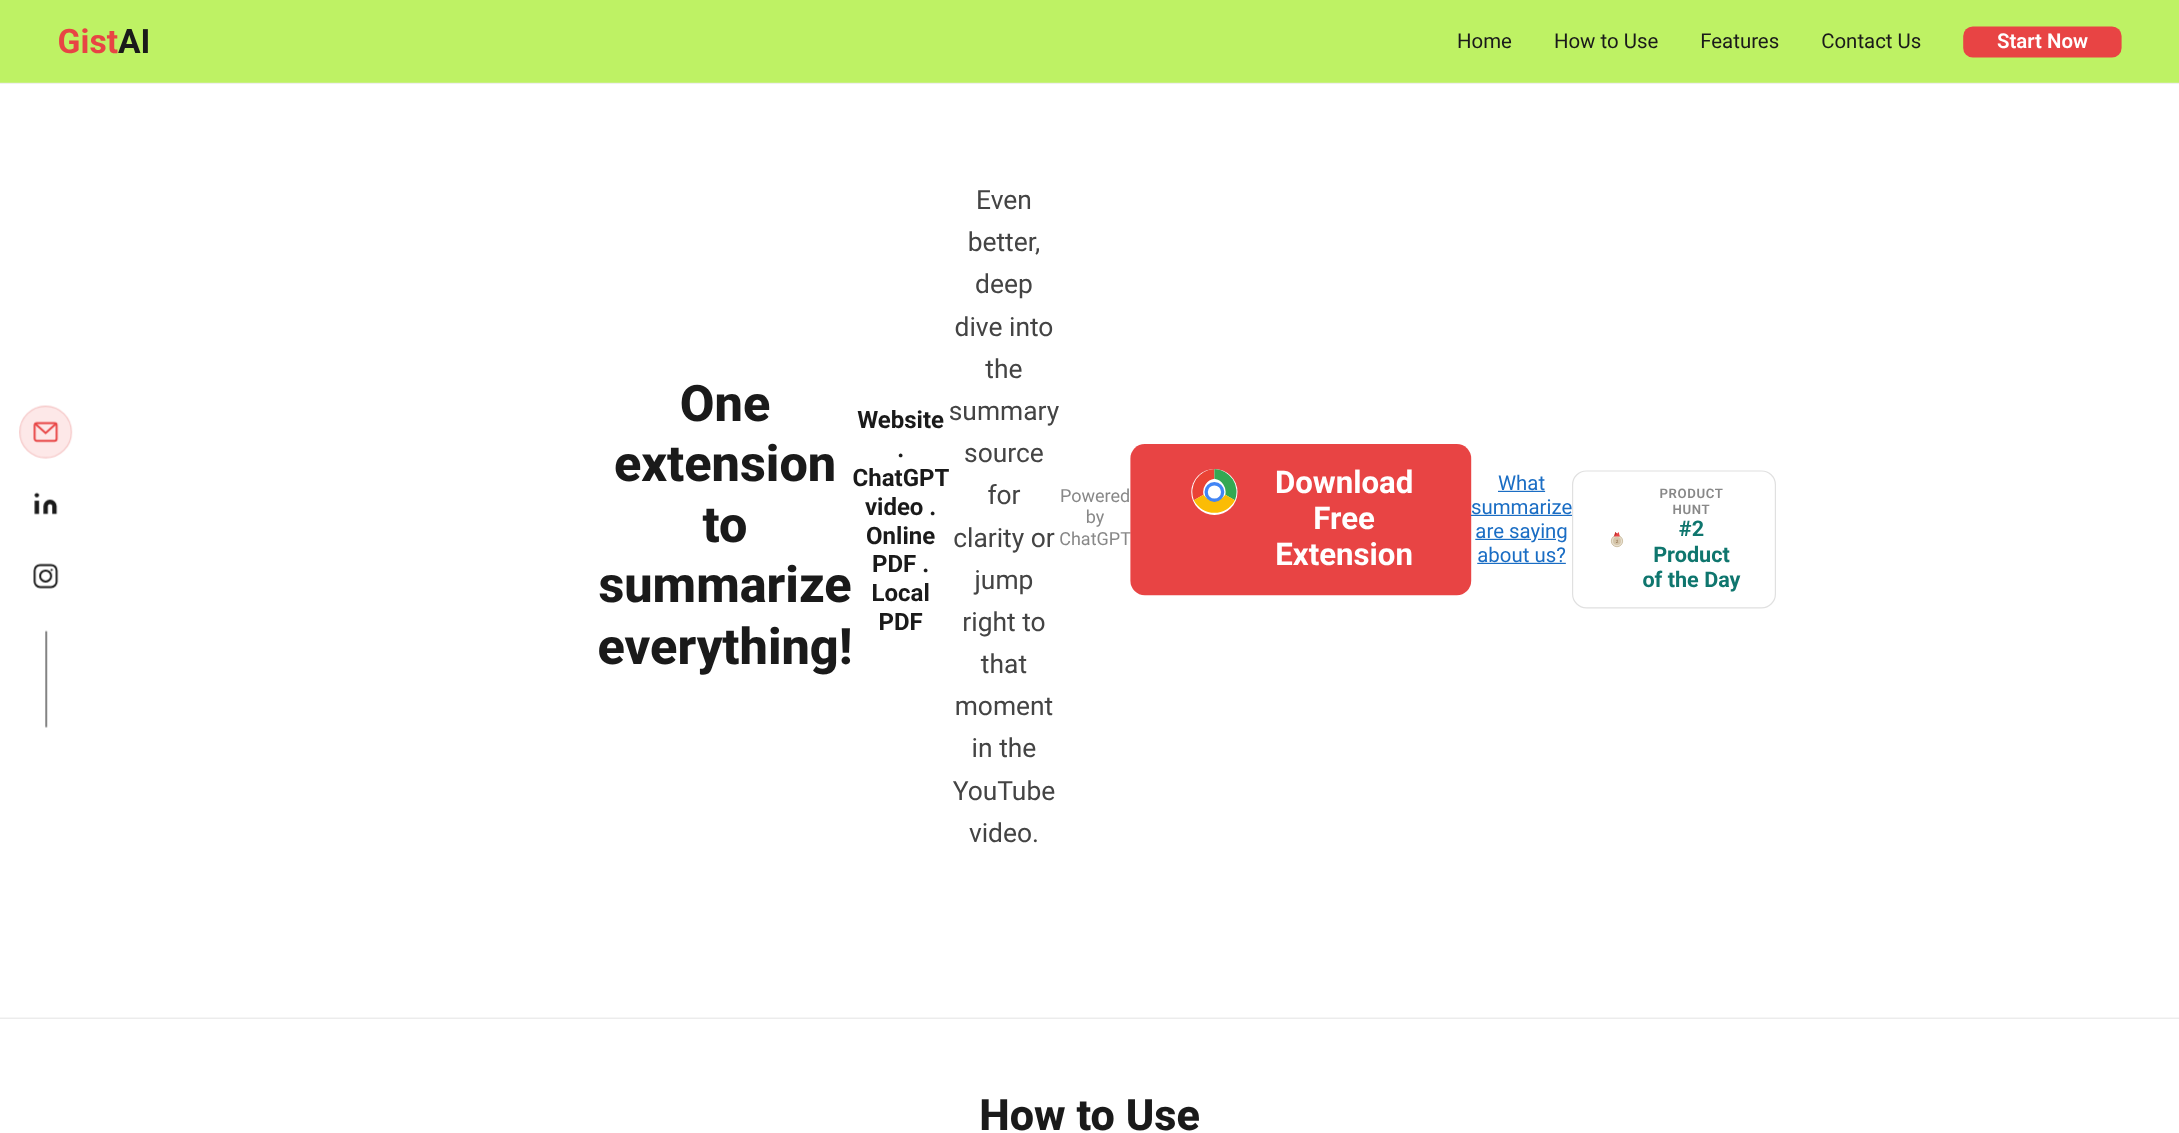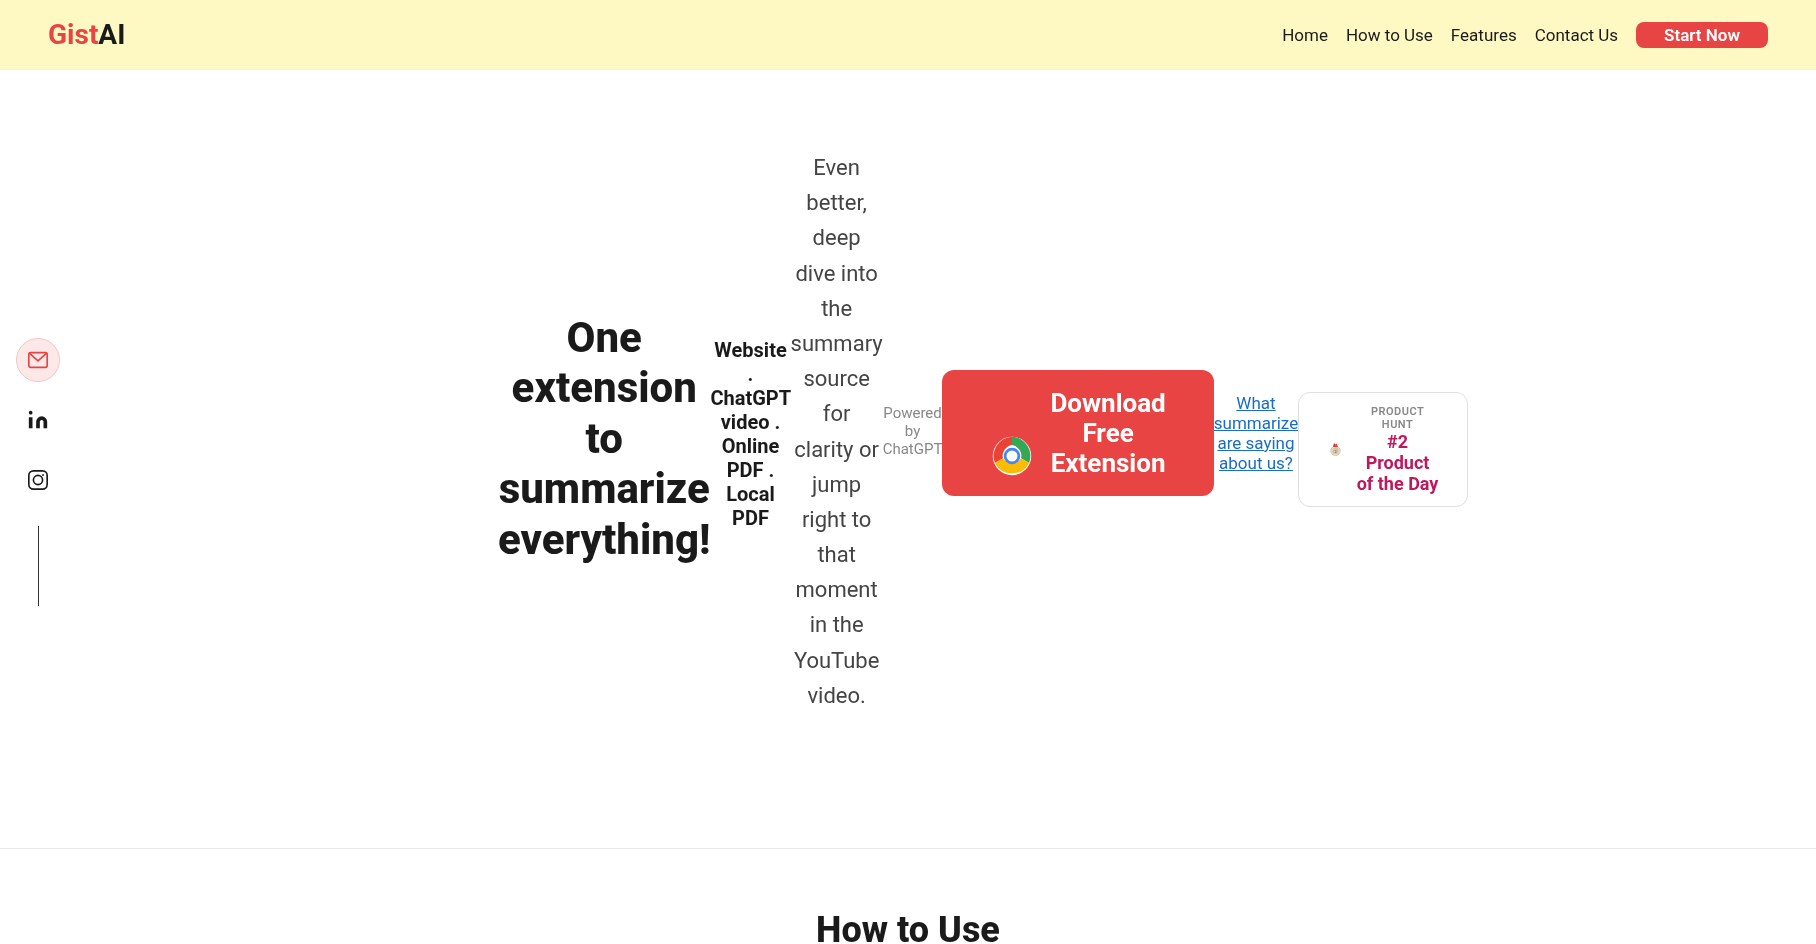--- a/index.html
+++ b/index.html
@@ -17,21 +17,21 @@
 
     
     .header {
       display: flex;
       align-items: center;
       justify-content: space-between;
       padding: 18px 48px;
       border-bottom: 1px solid #f0f0f0;
       position: sticky;
       top: 0;
-      background: #fef9c3;
+      background: #bef264;
       z-index: 100;
     }
 
     .logo {
       display: flex;
       align-items: center;
       font-size: 28px;
       font-weight: 700;
       text-decoration: none;
       cursor: pointer;
@@ -41,21 +41,21 @@
       color: #e84444;
     }
 
     .logo-ai {
       color: #1a1a1a;
     }
 
     .nav {
       display: flex;
       align-items: center;
-      gap: 18px;
+      gap: 35px;
     }
 
     .nav-link {
       font-size: 17px;
       color: #1a1a1a;
       text-decoration: none;
       font-weight: 400;
       cursor: pointer;
     }
 
@@ -156,22 +156,22 @@
 
     .hero-powered {
       font-size: 15px;
       color: #888;
       margin-bottom: 36px;
     }
 
     
     .btn-download {
       display: flex;
-      align-items: flex-end;
-      gap: 16px;
+      align-items: flex-start;
+      gap: 28px;
       background: #e84444;
       color: #fff;
       border: none;
       border-radius: 12px;
       padding: 18px 48px;
       font-size: 26px;
       font-weight: 700;
       cursor: pointer;
       text-decoration: none;
       margin-bottom: 32px;
@@ -219,21 +219,21 @@
       font-size: 11px;
       color: #888;
       font-weight: 600;
       letter-spacing: 0.5px;
       text-transform: uppercase;
     }
 
     .badge-rank {
       font-size: 18px;
       font-weight: 700;
-      color: #be185d;
+      color: #0f766e;
     }
 
     
     .section-divider {
       width: 100%;
       height: 1px;
       background: #e8e8e8;
       margin: 40px 0 0 0;
     }
 

